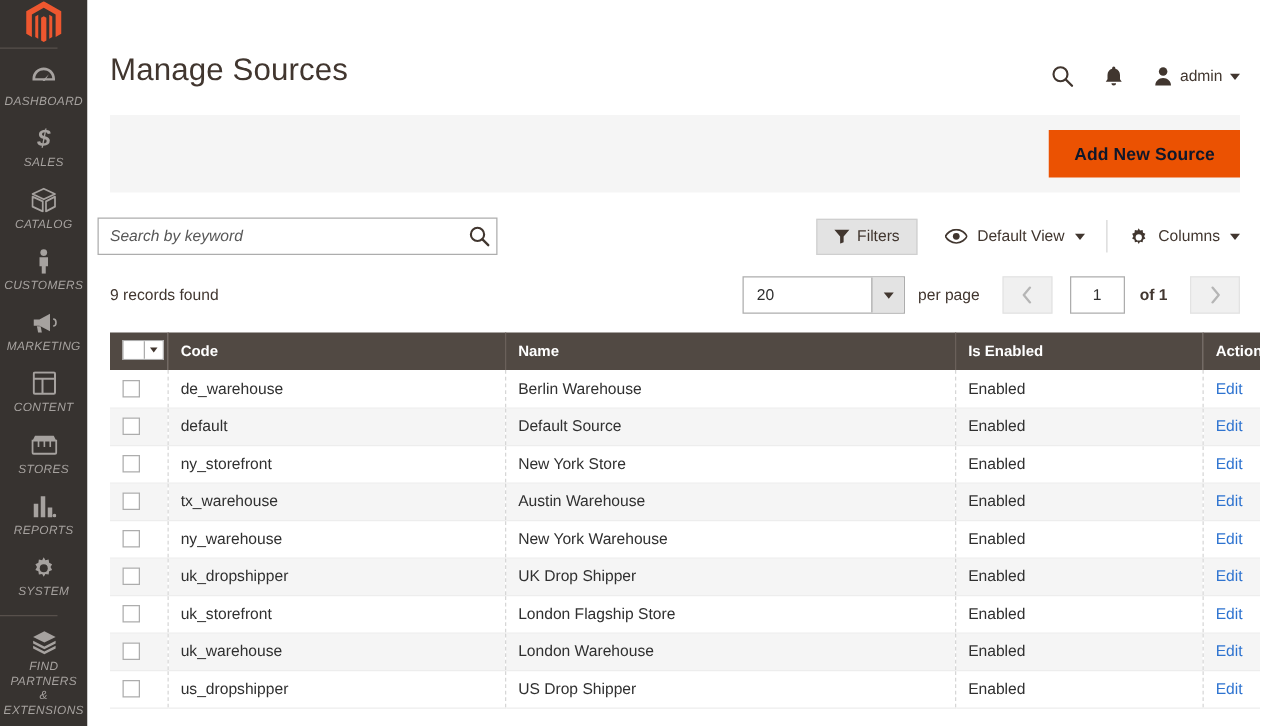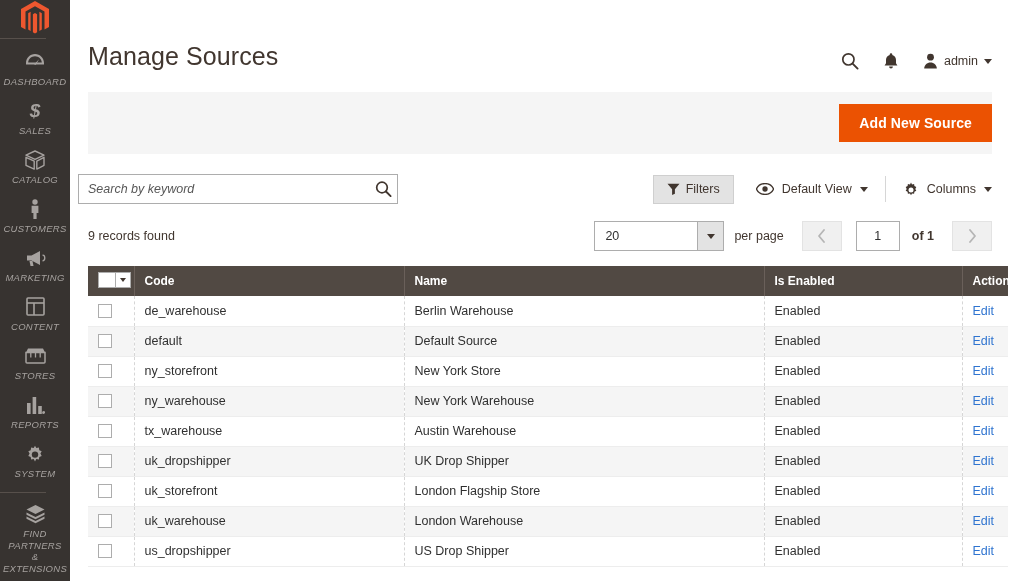--- a/index.html
+++ b/index.html
@@ -99,21 +99,21 @@
   
   .action-panel {
     margin: 0 32px 0 18px;
     background: #f5f5f5;
     height: 62px;
     display:flex; align-items:center; justify-content:flex-end;
     padding-right: 0px;
   }
   .btn-primary {
     background: #eb5202;
-    color: #ffffff;
+    color: #0f172a;
     font-size: 14px;
     font-weight: bold;
     border: none;
     padding: 0 20px;
     height: 38px;
     line-height: 38px;
     cursor: pointer;
     font-family: "Liberation Sans", sans-serif;
     letter-spacing: .1px;
   }
@@ -570,31 +570,31 @@
               </td>
             <td>ny_storefront</td>
             <td>New York Store</td>
             <td>Enabled</td>
             <td class="cell-action"><a class="edit-link">Edit</a></td>
           </tr>
           <tr>
             <td class="cell-chk">
                 <span class="row-chk"></span>
               </td>
+            <td>tx_warehouse</td>
+            <td>Austin Warehouse</td>
+            <td>Enabled</td>
+            <td class="cell-action"><a class="edit-link">Edit</a></td>
+          </tr>
+          <tr>
+            <td class="cell-chk">
+                <span class="row-chk"></span>
+              </td>
             <td>ny_warehouse</td>
             <td>New York Warehouse</td>
-            <td>Enabled</td>
-            <td class="cell-action"><a class="edit-link">Edit</a></td>
-          </tr>
-          <tr>
-            <td class="cell-chk">
-                <span class="row-chk"></span>
-              </td>
-            <td>tx_warehouse</td>
-            <td>Austin Warehouse</td>
             <td>Enabled</td>
             <td class="cell-action"><a class="edit-link">Edit</a></td>
           </tr>
           <tr>
             <td class="cell-chk">
                 <span class="row-chk"></span>
               </td>
             <td>uk_dropshipper</td>
             <td>UK Drop Shipper</td>
             <td>Enabled</td>

